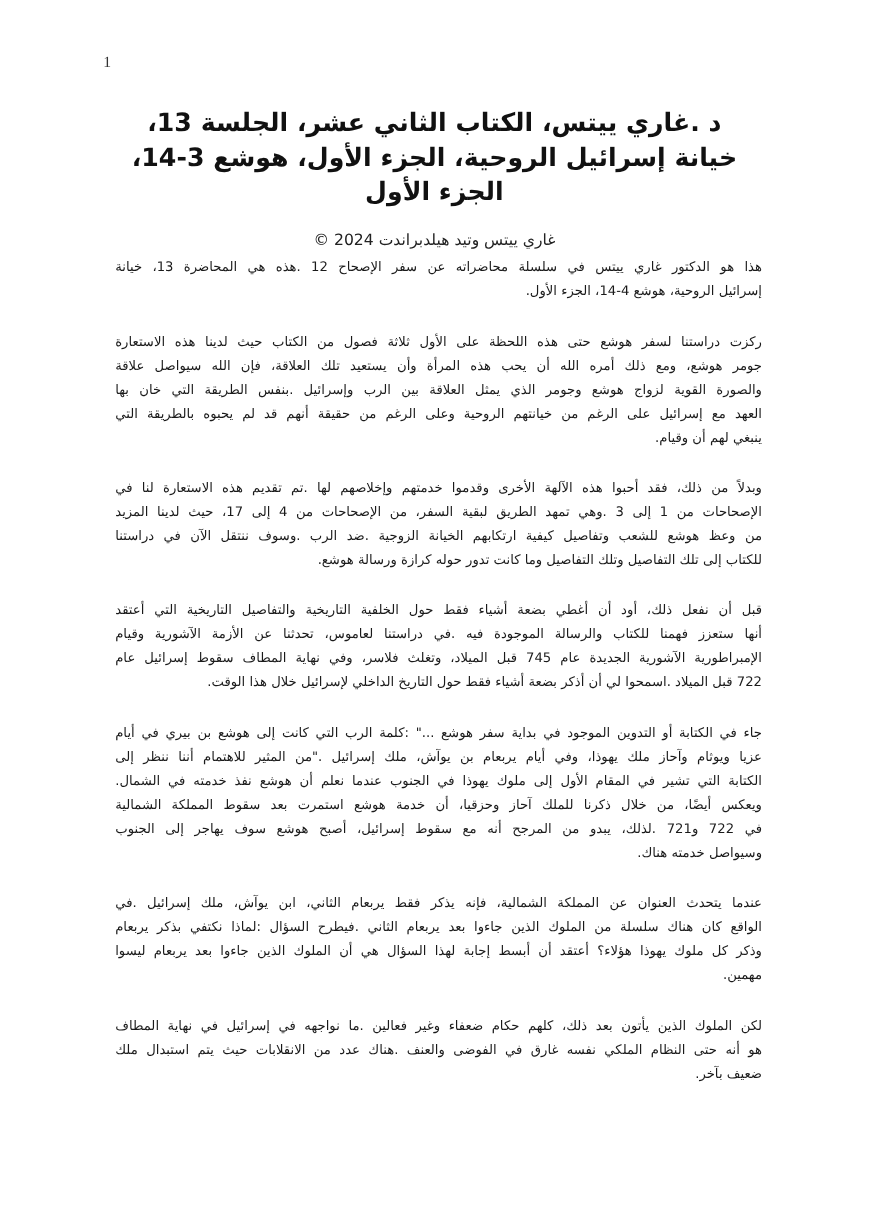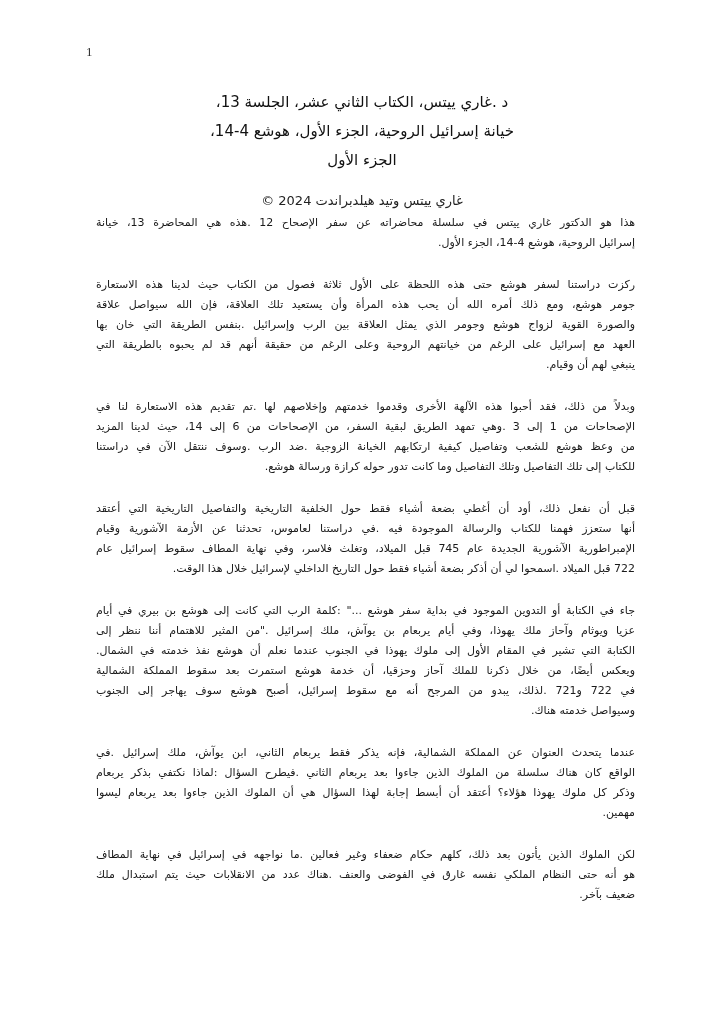--- a/index.html
+++ b/index.html
@@ -26,22 +26,22 @@
     .title-block {
       position: absolute;
       left: 100px;
       right: 100px;
       top: 88px;
       text-align: center;
     }
     .title-line {
       direction: rtl;
       unicode-bidi: embed;
-      font-weight: normal;
-      font-size: 15px;
+      font-weight: bold;
+      font-size: 21px;
       line-height: 29px;
       color: #111;
       white-space: nowrap;
     }
     .copyright {
       direction: rtl;
       font-size: 13px;
       line-height: 20px;
       color: #222;
       margin-top: 16px;
@@ -70,40 +70,40 @@
       text-align: center;
     }
   </style>
 </head>
 <body>
 
 <div class="page-number">1</div>
 
 <div class="title-block">
   <div class="title-line">د .غاري ييتس، الكتاب الثاني عشر، الجلسة 13،</div>
-  <div class="title-line">خيانة إسرائيل الروحية، الجزء الأول، هوشع 4-14،</div>
+  <div class="title-line">خيانة إسرائيل الروحية، الجزء الأول، هوشع 3-14،</div>
   <div class="title-line">الجزء الأول</div>
   <div class="copyright">غاري ييتس وتيد هيلدبراندت 2024 ©</div>
 </div>
 
 <div class="content">
   <div class="para">
     <div class="line">هذا هو الدكتور غاري ييتس في سلسلة محاضراته عن سفر الإصحاح 12 .هذه هي المحاضرة 13، خيانة</div>
     <div class="line last">إسرائيل الروحية، هوشع 4-14، الجزء الأول.</div>
   </div>
   <div class="para">
     <div class="line">ركزت دراستنا لسفر هوشع حتى هذه اللحظة على الأول ثلاثة فصول من الكتاب حيث لدينا هذه الاستعارة</div>
     <div class="line">جومر هوشع، ومع ذلك أمره الله أن يحب هذه المرأة وأن يستعيد تلك العلاقة، فإن الله سيواصل علاقة</div>
     <div class="line">والصورة القوية لزواج هوشع وجومر الذي يمثل العلاقة بين الرب وإسرائيل .بنفس الطريقة التي خان بها</div>
     <div class="line">العهد مع إسرائيل على الرغم من خيانتهم الروحية وعلى الرغم من حقيقة أنهم قد لم يحبوه بالطريقة التي</div>
     <div class="line last">ينبغي لهم أن وقيام.</div>
   </div>
   <div class="para">
     <div class="line">وبدلاً من ذلك، فقد أحبوا هذه الآلهة الأخرى وقدموا خدمتهم وإخلاصهم لها .تم تقديم هذه الاستعارة لنا في</div>
-    <div class="line">الإصحاحات من 1 إلى 3 .وهي تمهد الطريق لبقية السفر، من الإصحاحات من 6 إلى 14، حيث لدينا المزيد</div>
+    <div class="line">الإصحاحات من 1 إلى 3 .وهي تمهد الطريق لبقية السفر، من الإصحاحات من 4 إلى 17، حيث لدينا المزيد</div>
     <div class="line">من وعظ هوشع للشعب وتفاصيل كيفية ارتكابهم الخيانة الزوجية .ضد الرب .وسوف ننتقل الآن في دراستنا</div>
     <div class="line last">للكتاب إلى تلك التفاصيل وتلك التفاصيل وما كانت تدور حوله كرازة ورسالة هوشع.</div>
   </div>
   <div class="para">
     <div class="line">قبل أن نفعل ذلك، أود أن أغطي بضعة أشياء فقط حول الخلفية التاريخية والتفاصيل التاريخية التي أعتقد</div>
     <div class="line">أنها ستعزز فهمنا للكتاب والرسالة الموجودة فيه .في دراستنا لعاموس، تحدثنا عن الأزمة الآشورية وقيام</div>
     <div class="line">الإمبراطورية الآشورية الجديدة عام 745 قبل الميلاد، وتغلث فلاسر، وفي نهاية المطاف سقوط إسرائيل عام</div>
     <div class="line last">722 قبل الميلاد .اسمحوا لي أن أذكر بضعة أشياء فقط حول التاريخ الداخلي لإسرائيل خلال هذا الوقت.</div>
   </div>
   <div class="para">

